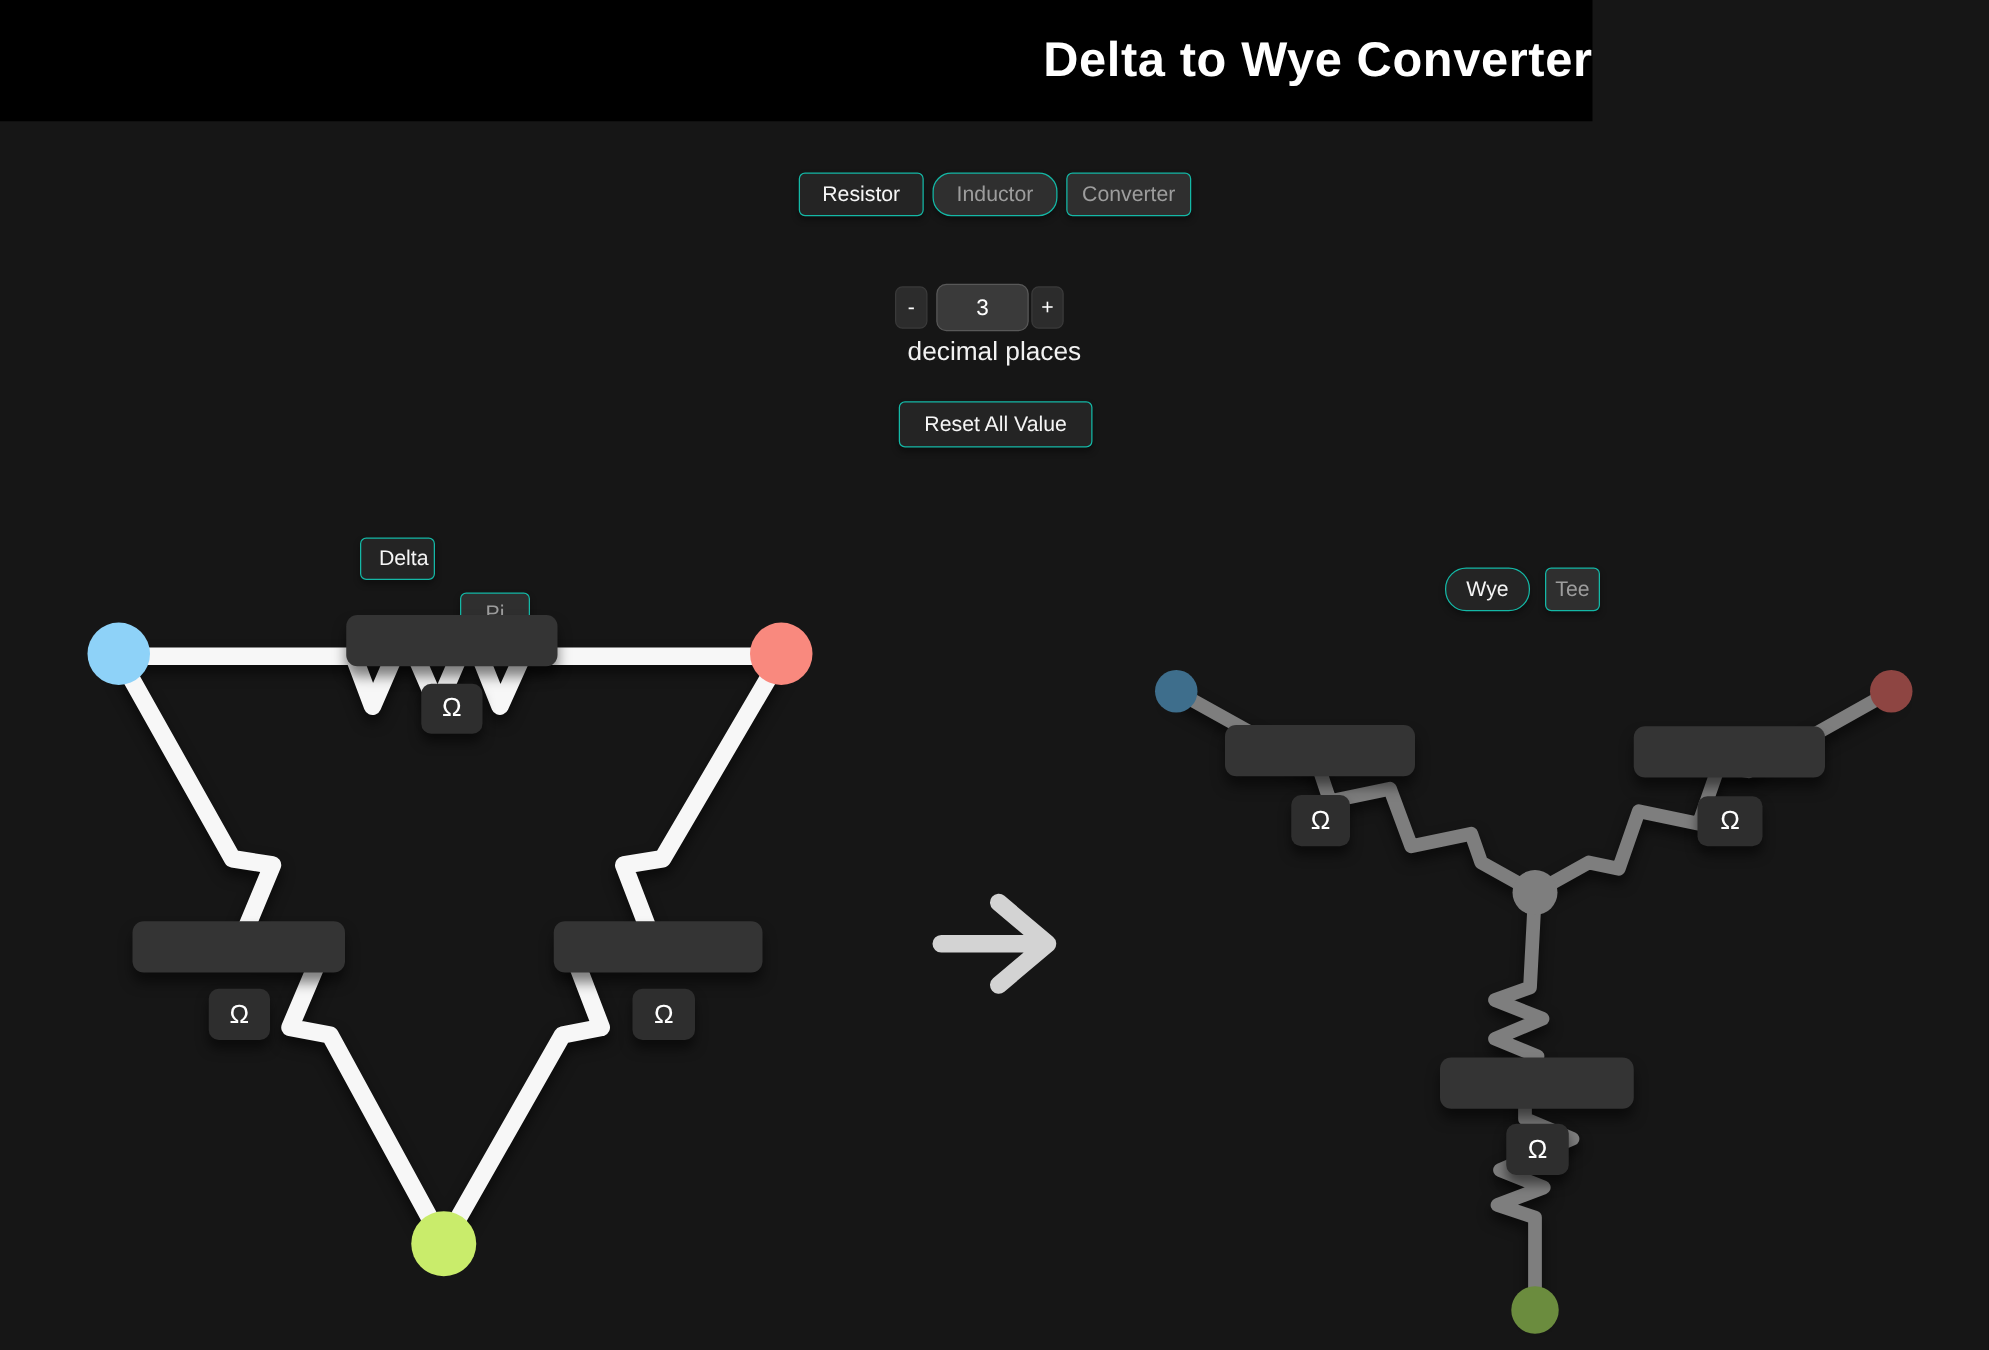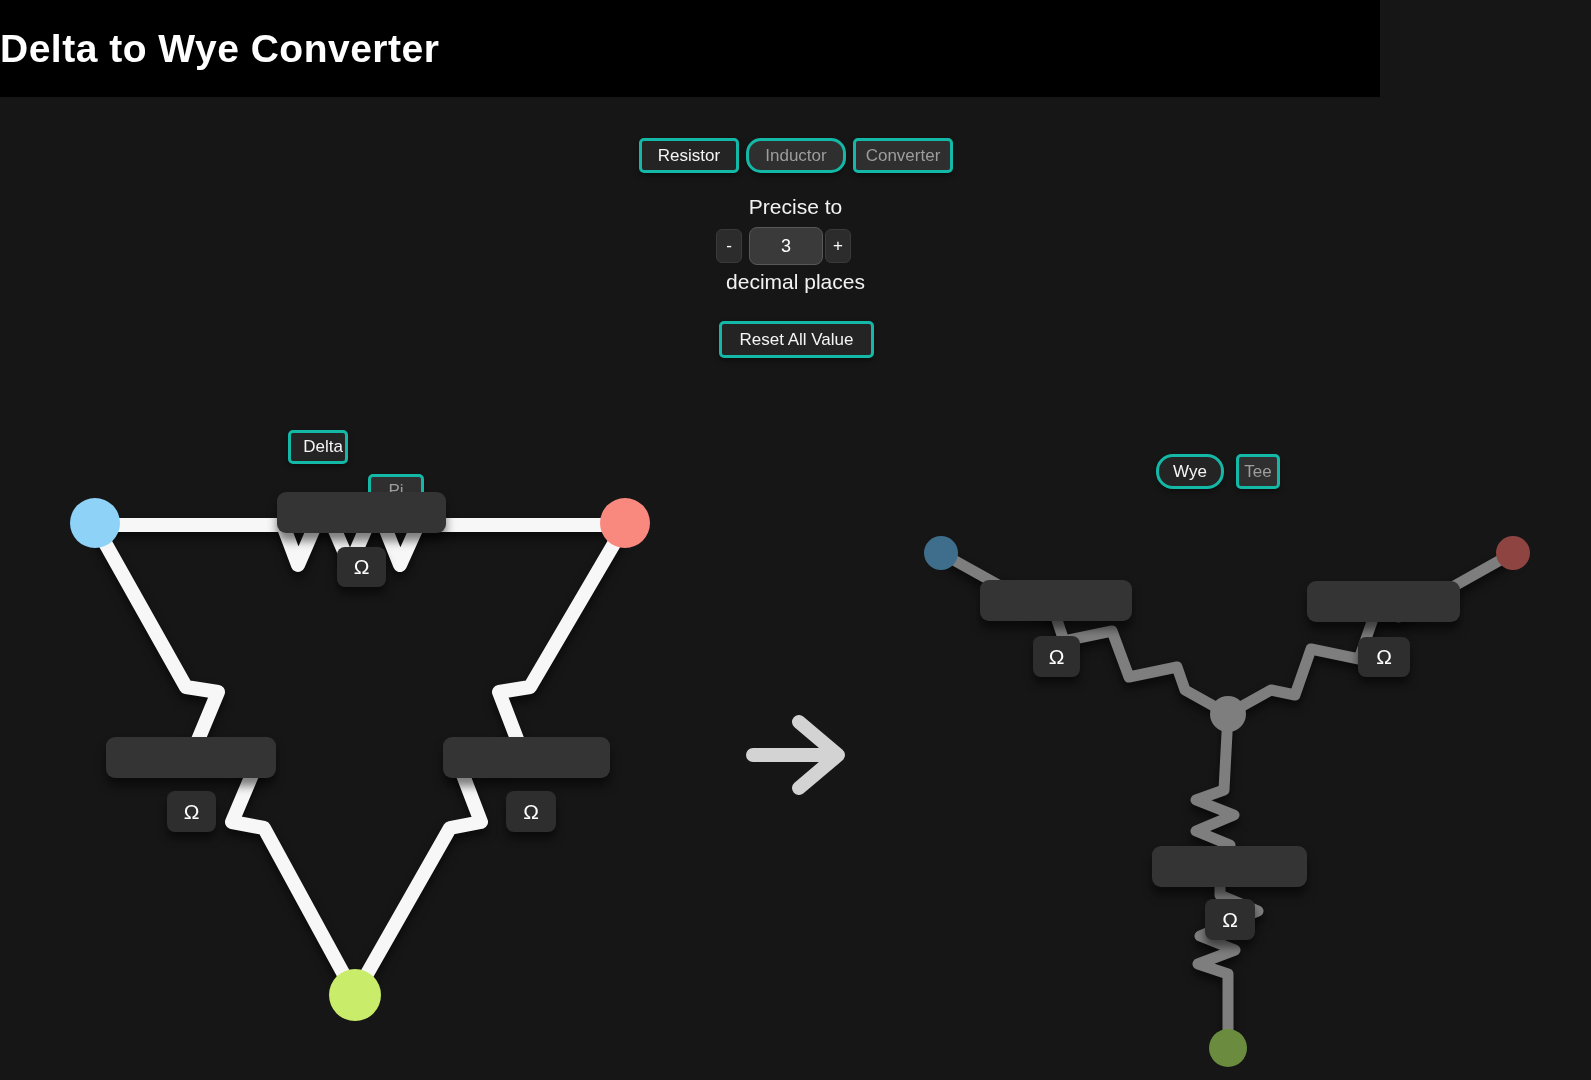--- a/index.html
+++ b/index.html
@@ -1,23 +1,23 @@
 <!DOCTYPE html>
 <html><head>
 <meta charset="utf-8">
 <style>
   html,body{margin:0;padding:0;background:#151515;}
   #app{position:relative;width:1591px;height:1080px;background:#161616;overflow:hidden;
        font-family:"Liberation Sans",sans-serif;}
-  .header{position:absolute;top:0;left:0;width:1380px;height:97px;background:#000;
-          display:flex;align-items:center;justify-content:flex-start;}
+  .header{position:absolute;top:0;left:0;width:1274px;height:97px;background:#000;
+          display:flex;align-items:center;justify-content:flex-end;}
   .title{color:#fff;font-size:39px;font-weight:800;letter-spacing:.5px;}
   .abs{position:absolute;box-sizing:border-box;}
   .btn{display:flex;align-items:center;justify-content:center;background:#2f2f2f;color:#9d9d9d;
-       border:3px solid #14b8a6;border-radius:5px;font-size:17px;cursor:pointer;
+       border:1px solid #14b8a6;border-radius:5px;font-size:17px;cursor:pointer;
        font-family:"Liberation Sans",sans-serif;box-shadow:0 3px 5px rgba(0,0,0,.35);}
   .btn.active{background:#242424;color:#f5f5f5;}
   .ctl-label{left:0;right:0;text-align:center;color:#f2f2f2;font-size:21px;}
   .step-btn{display:flex;align-items:center;justify-content:center;background:#2c2c2c;color:#fff;
        border:1px solid #3a3a3a;border-radius:6px;font-size:17px;cursor:pointer;}
   .value-box{background:#3a3a3a;border:1px solid #585858;border-radius:8px;color:#fff;
        text-align:center;font-size:18px;outline:none;font-family:"Liberation Sans",sans-serif;}
   .res-input{background:#343434;border:none;border-radius:9px;box-shadow:0 8px 10px rgba(0,0,0,.5);
        color:#fff;font-size:18px;padding:0 10px;outline:none;font-family:"Liberation Sans",sans-serif;}
   .unit-btn{display:flex;align-items:center;justify-content:center;background:#2e2e2e;border:none;
@@ -33,21 +33,20 @@
 <div id="app">
 
   <div class="header">
     <div class="title">Delta to Wye Converter</div>
   </div>
 
   <button class="abs btn active overlay" style="left:639px;top:138px;width:100px;height:35px;">Resistor</button>
   <button class="abs btn overlay" style="left:746px;top:138px;width:100px;height:35px;border-radius:15px;">Inductor</button>
   <button class="abs btn overlay" style="left:853px;top:138px;width:100px;height:35px;">Converter</button>
 
-  <div class="abs ctl-label" style="top:195px;">Precise to</div>
   <button class="abs step-btn overlay" style="left:716px;top:229px;width:26px;height:34px;">-</button>
   <input class="abs value-box overlay" style="left: 749px; top: 227px; width: 74px; height: 38px;" value="3">
   <button class="abs step-btn overlay" style="left:825px;top:229px;width:26px;height:34px;">+</button>
   <div class="abs ctl-label" style="top:270px;">decimal places</div>
 
   <button class="abs btn active overlay" style="left:719px;top:321px;width:155px;height:37px;">Reset All Value</button>
 
   <button class="abs btn active overlay" style="left:288px;top:430px;width:60px;height:34px;padding-left:16px;">Delta</button>
   <button class="abs btn overlay" style="left:368px;top:430px;width:56px;height:34px;margin-top:44px;">Pi</button>
 

